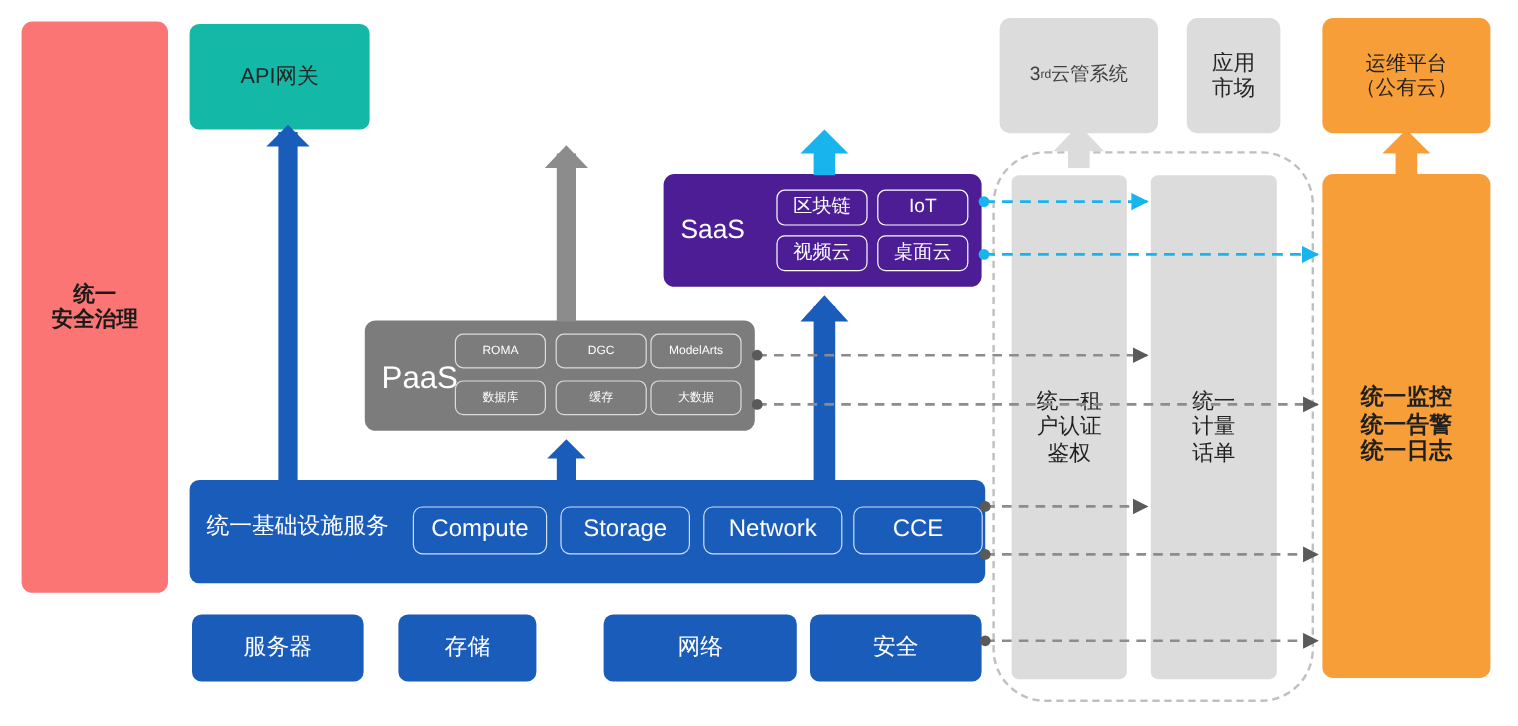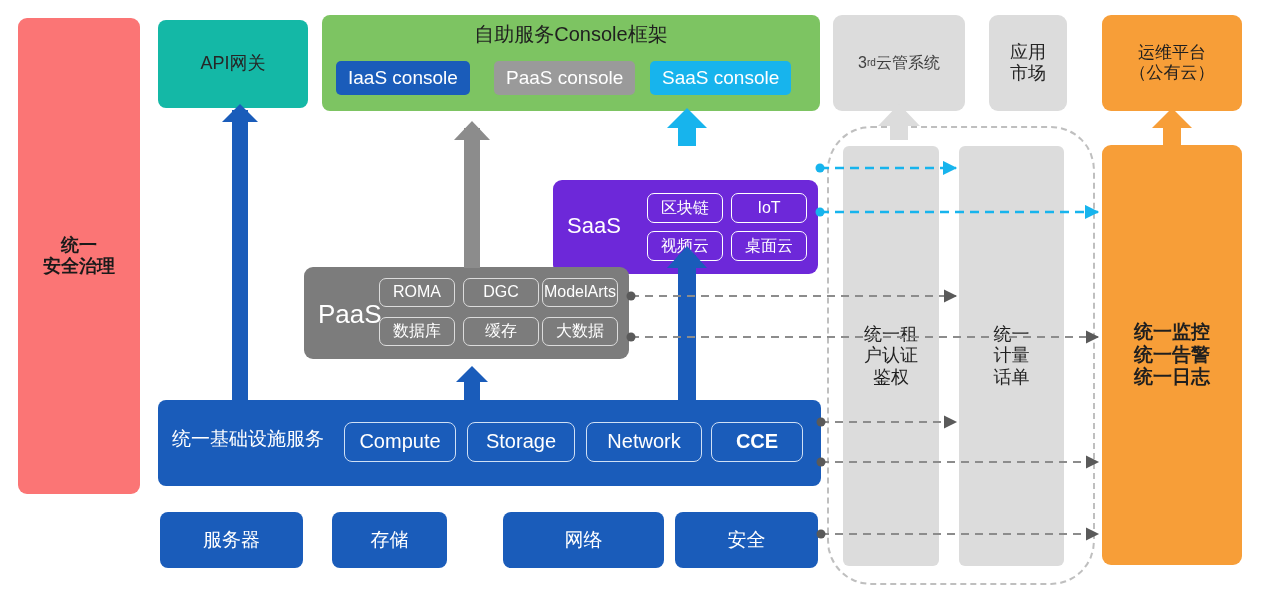--- a/index.html
+++ b/index.html
@@ -94,23 +94,22 @@
   
   #ops-column {
     left: 1102px; top: 145px; width: 140px; height: 420px;
     background: #F79E38; border-radius: 9px;
     color: #1f1f1f; font-size: 19px; font-weight: 600;
   }
 
   
   #saas-layer {
     left: 553px; top: 145px; width: 265px; height: 94px;
-    background: #6d28d9; border-radius: 9px;
+    background: #4c1d95; border-radius: 9px;
     display: block;
-    margin-top: 35px;
   }
   #saas-label {
     position: absolute; left: 14px; top: 33px;
     color: #ffffff; font-size: 22px;
   }
   .saas-chip {
     position: absolute;
     height: 28px; width: 74px;
     border: 1.6px solid #ffffff;
     border-radius: 7px;
@@ -131,21 +130,21 @@
   #paas-label {
     position: absolute; left: 14px; top: 32px;
     color: #ffffff; font-size: 26px;
   }
   .paas-chip {
     position: absolute;
     height: 27px; width: 74px;
     border: 1.4px solid #dcdcdc;
     border-radius: 7px;
     display: flex; align-items: center; justify-content: center;
-    color: #ffffff; font-size: 16px;
+    color: #ffffff; font-size: 10px;
   }
   #paas-chip-0 { left: 75px;  top: 11px; }
   #paas-chip-1 { left: 159px; top: 11px; }
   #paas-chip-2 { left: 238px; top: 11px; }
   #paas-chip-3 { left: 75px;  top: 50px; }
   #paas-chip-4 { left: 159px; top: 50px; }
   #paas-chip-5 { left: 238px; top: 50px; }
 
   
   #infra-bar {
@@ -163,21 +162,21 @@
     border: 1.6px solid #cfe0f5;
     border-radius: 8px;
     display: flex; align-items: center; justify-content: center;
     color: #ffffff; font-size: 20px;
     padding: 0 16px;
     box-sizing: border-box;
   }
   #infra-chip-0 { left: 186px; width: 112px; }
   #infra-chip-1 { left: 309px; width: 108px; }
   #infra-chip-2 { left: 428px; width: 116px; }
-  #infra-chip-3 { left: 553px; width: 92px; font-weight: bold; }
+  #infra-chip-3 { left: 553px; width: 108px; }
 
   
   .hw-box {
     top: 512px; height: 56px;
     background: #1A5CBA; border-radius: 8px;
     color: #ffffff; font-size: 19px;
   }
   #hw-0 { left: 160px; width: 143px; }
   #hw-1 { left: 332px; width: 115px; }
   #hw-2 { left: 503px; width: 161px; }
@@ -213,26 +212,20 @@
 </head>
 <body>
 
 <div id="canvas">
 
   <div class="box" id="security-panel">统一
 安全治理</div>
 
   <div class="box" id="api-gateway">API网关</div>
 
-  <div class="box" id="console-frame">
-    <div id="console-title">自助服务Console框架</div>
-    <div class="console-chip" id="chip-iaas">IaaS console</div>
-    <div class="console-chip" id="chip-paas">PaaS console</div>
-    <div class="console-chip" id="chip-saas">SaaS console</div>
-  </div>
 
   <div class="box" id="third-cloud">
     <span>3</span><sup>rd</sup><span>云管系统</span>
   </div>
 
   <div class="box" id="app-market">应用
 市场</div>
 
   <div class="box" id="ops-platform">运维平台
 （公有云）</div>

